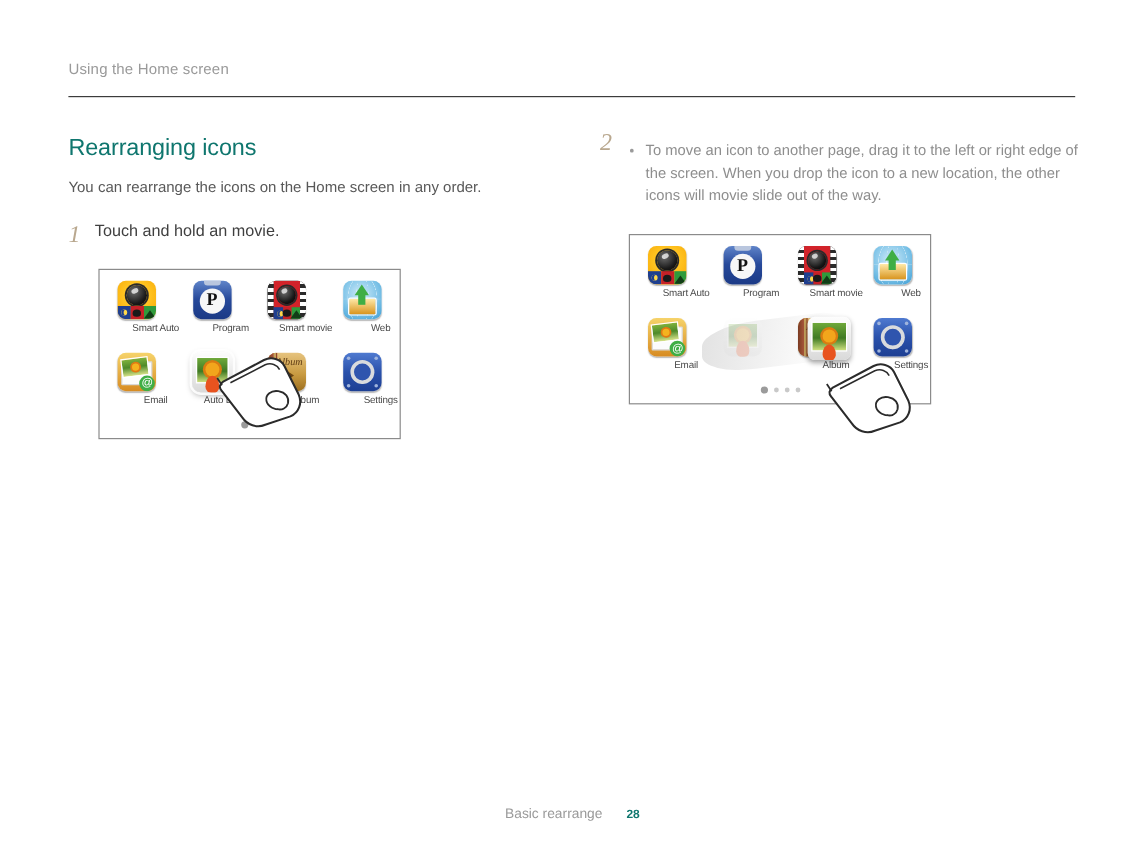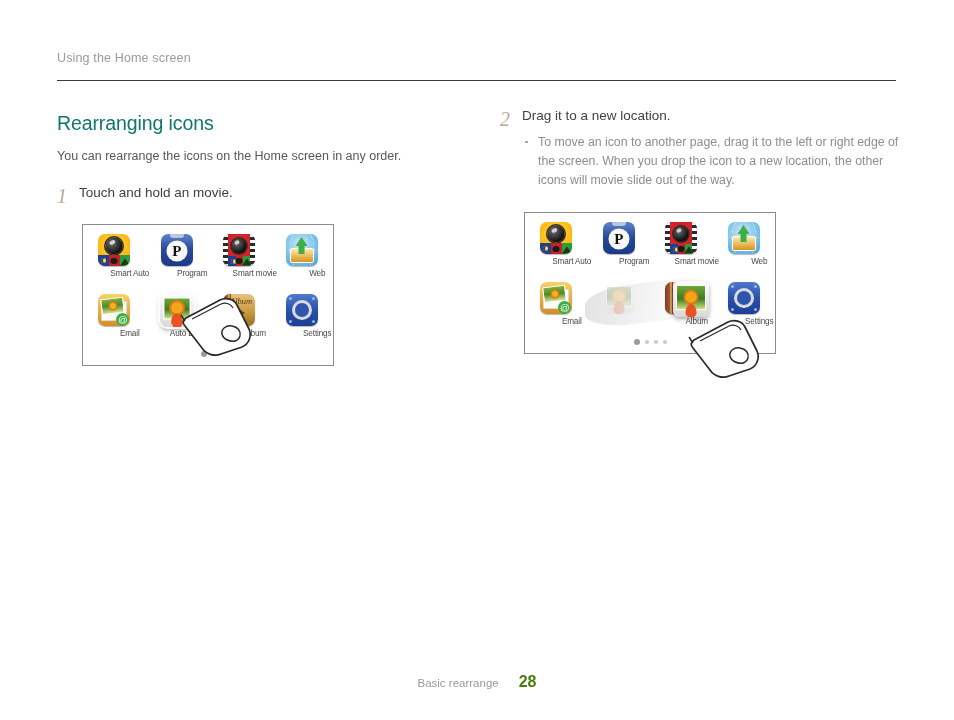--- a/index.html
+++ b/index.html
@@ -182,21 +182,21 @@
 
   
   .hand{position:absolute;pointer-events:none;}
   .hand svg{display:block;}
 
   
   .footer{
     position:absolute;left:0;right:0;top:673px;text-align:center;
     font-size:11.5px;color:#9a9a9a;
   }
-  .footer .pg{color:#4d7c0f;font-weight:bold;font-size:16px;margin-left:20px;}
+  .footer .pg{color:#0f766e;font-weight:bold;font-size:10px;margin-left:20px;}
 </style>
 </head>
 <body>
 
 <div class="page">
 
   <div class="running-head">Using the Home screen</div>
   <div class="head-rule"></div>
 
   <div class="col-left">
@@ -321,21 +321,20 @@
         </svg>
       </div>
     </div>
   </div>
 
   <div class="col-right">
 
     <div class="step">
       <div class="step-num">2</div>
       <div class="step-body">
-        <div class="step-text">Drag it to a new location.</div>
         <ul class="bullets">
           <li>To move an icon to another page, drag it to the left or right edge of the screen. When you drop the icon to a new location, the other icons will movie slide out of the way.</li>
         </ul>
       </div>
     </div>
 
     <div class="screen" style="margin:22px 0 0 24px;">
       <div class="screen-inner">
         <div class="trail"></div>
 

